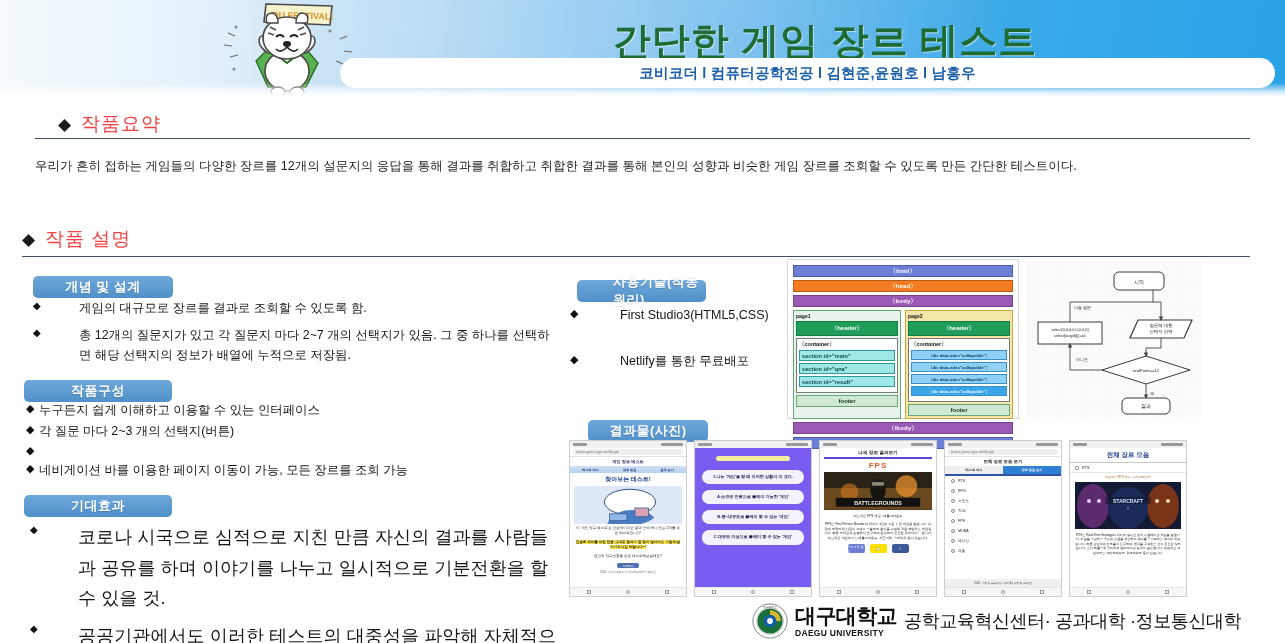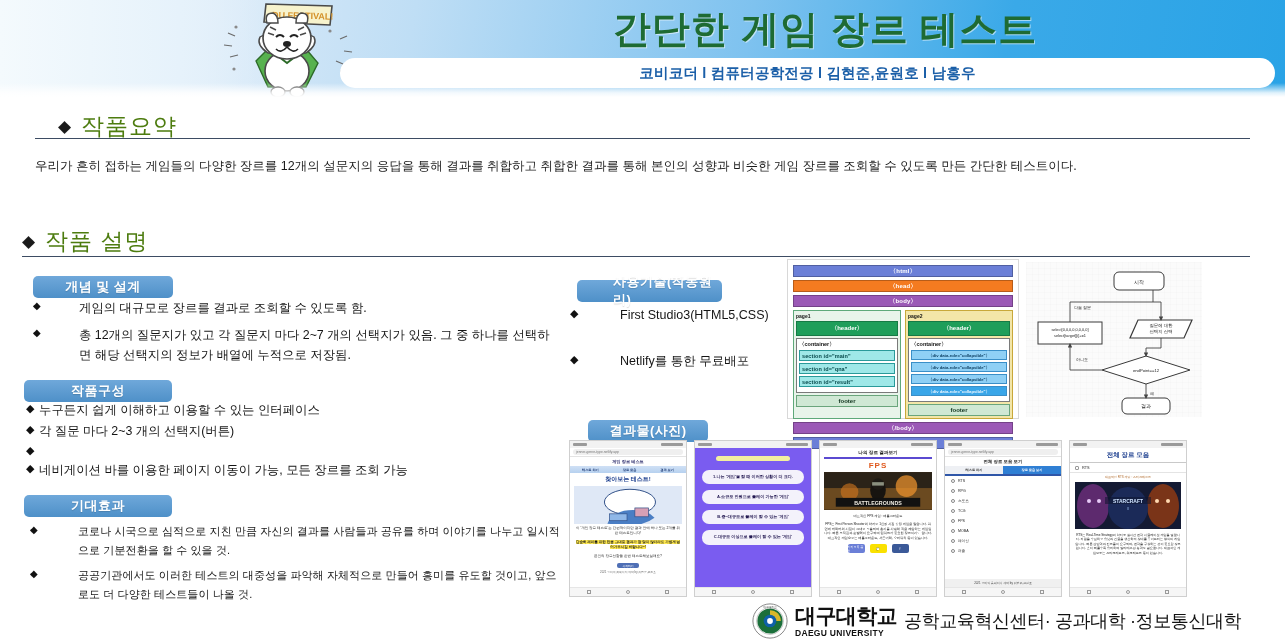--- a/index.html
+++ b/index.html
@@ -21,41 +21,41 @@
     position:absolute; left:0; top:0; width: 300px; height: 97px;
     background: linear-gradient(90deg,#f4fafd 0%, #e6f2fb 60%, rgba(230,242,251,0) 100%);
   }
   .header-bottom-fade{
     position:absolute; left:0; bottom:0; width:1285px; height:14px;
     background: linear-gradient(180deg, rgba(255,255,255,0) 0%, rgba(255,255,255,.85) 70%, #fff 100%);
   }
   .mascot { position: absolute; left: 210px; top: 1px; width: 155px; height: 100px; }
 
   .poster-title {
-    position: absolute; left: 380px; top: 4px; width: 890px;
+    position: absolute; left: 380px; top: 16px; width: 890px;
     text-align: center;
     font-size: 38px; font-weight: bold; color: #1e6b33;
     letter-spacing: 1px;
     text-shadow: 1px 1px 0 rgba(255,255,255,.55);
     white-space: nowrap;
   }
   .author-band {
     position: absolute; left: 340px; top: 58px; width: 935px; height: 30px;
     background: #ffffff; border-radius: 15px;
     display: flex; align-items: center; justify-content: center;
   }
   .author-band span {
     font-size: 14.5px; font-weight: bold; color: #1b5fa8; letter-spacing: .2px;
     white-space: nowrap;
   }
 
   
   .sec-head { position: absolute; display: flex; align-items: center; gap: 10px; }
   .sec-head .diamond { font-size: 17px; color: #1a1a1a; line-height: 1; }
-  .sec-head .sec-title { font-size: 23px; color: #4d7c0f; letter-spacing: 1px; }
+  .sec-head .sec-title { font-size: 19px; color: #ef4444; letter-spacing: 1px; }
   .sec-rule { position: absolute; height: 1px; background: #3d4c63; }
 
   
   .summary-text {
     position: absolute; left: 35px; top: 156px; width: 1215px;
     font-size: 12.5px; color: #1c1c1c; line-height: 1.62;
   }
 
   
   .pill {
@@ -77,21 +77,21 @@
   .tight .b-mark { width: 13px; font-size: 11px; }
   .tight .b-row { margin-bottom: 1px; }
   .wide-gap .b-row { margin-bottom: 7px; }
 
   .tech .b-mark { width: 50px; font-size: 11px; }
   .tech .b-row { margin-bottom: 26px; }
   .tech .b-txt { font-size: 12.5px; }
 
   .effect .b-mark { width: 48px; }
   .effect .b-row { margin-bottom: 7px; }
-  .effect .b-txt { font-size: 11px; line-height: 1.7; letter-spacing: .1px; }
+  .effect .b-txt { font-size: 18px; line-height: 1.7; letter-spacing: .1px; }
 
   
   .fig-struct {
     position: absolute; left: 787px; top: 259px; width: 232px; height: 160px;
     background: #ffffff; border: 1px solid #d8d8d8; padding: 5px;
   }
   .tagbar {
     height: 12px; margin-bottom: 3px; border: 1px solid rgba(0,0,0,.25);
     display: flex; align-items: center; justify-content: center;
     color: #fff; font-size: 6px; font-weight: bold; letter-spacing: .2px;
@@ -346,21 +346,21 @@
     <div class="b-row">
       <span class="b-mark">◆</span>
       <span class="b-txt">코로나 시국으로 심적으로 지친 만큼 자신의 결과를 사람들과 공유를 하며 이야기를 나누고 일시적으로 기분전환을 할 수 있을 것.</span>
     </div>
     <div class="b-row">
       <span class="b-mark">◆</span>
       <span class="b-txt">공공기관에서도 이러한 테스트의 대중성을 파악해 자체적으로 만들어 흥미를 유도할 것이고, 앞으로도 더 다양한 테스트들이 나올 것.</span>
     </div>
   </div>
 
-  <div class="pill" style="left:577px; top:269px; width:145px;padding-left:36px;">
+  <div class="pill" style="left:577px; top:269px; width:129px;padding-left:36px;">
     <span>사용기술(작동원리)</span>
   </div>
   <div class="bullets tech" style="left:570px; top:305px; width:210px;">
     <div class="b-row">
       <span class="b-mark">◆</span>
       <span class="b-txt">First Studio3(HTML5,CSS)</span>
     </div>
     <div class="b-row">
       <span class="b-mark">◆</span>
       <span class="b-txt">Netlify를 통한 무료배포</span>

